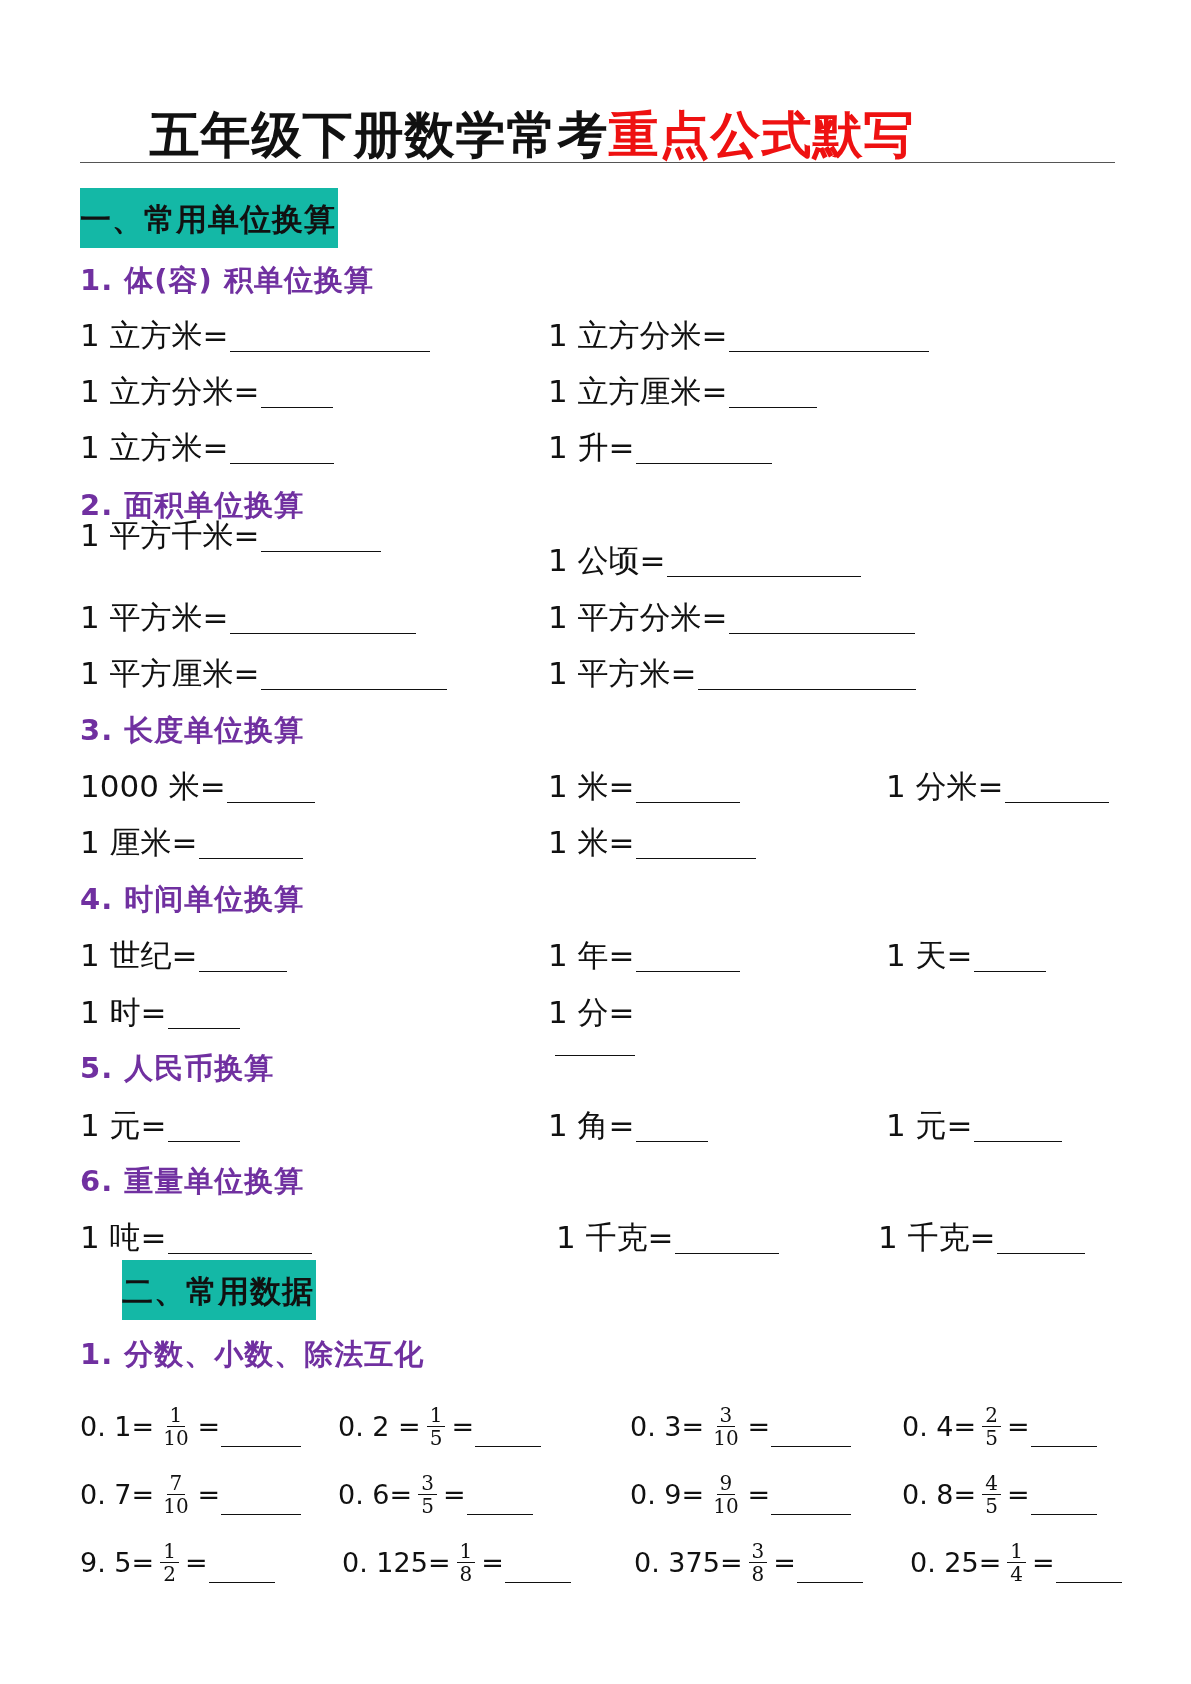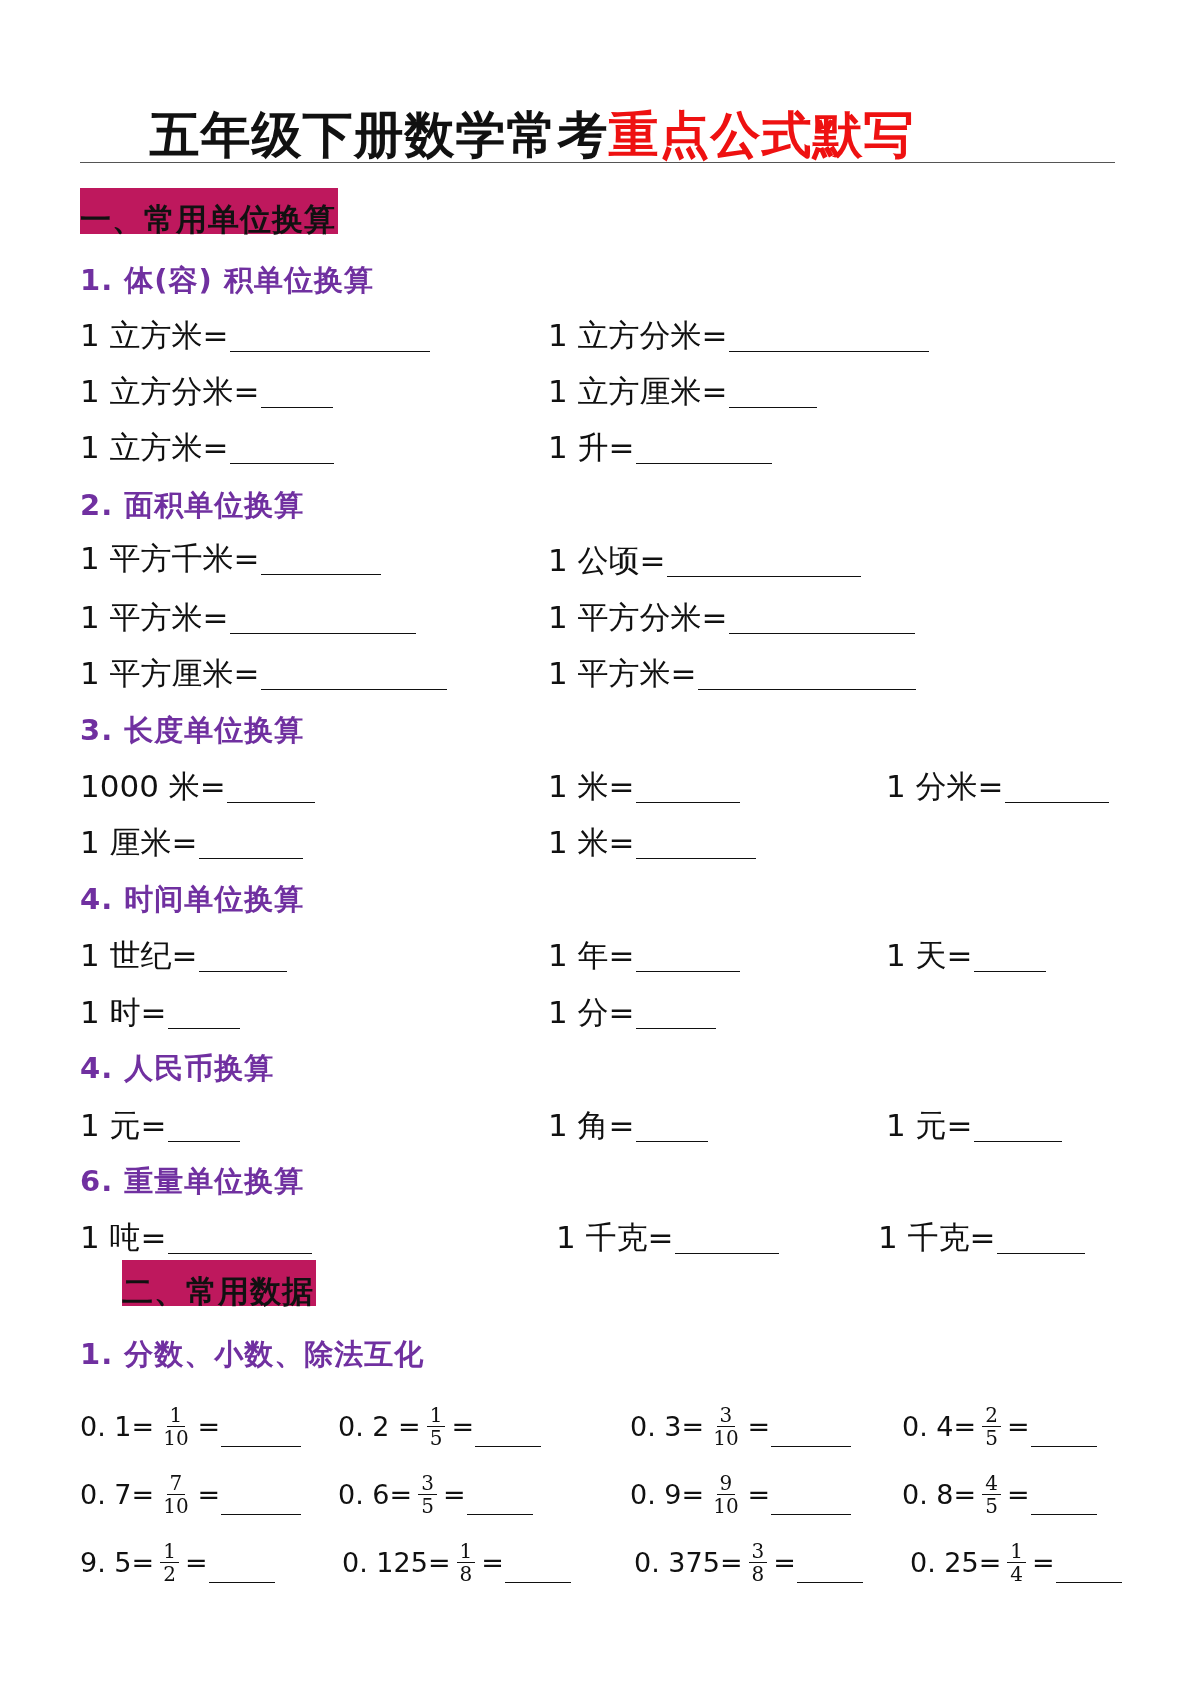--- a/index.html
+++ b/index.html
@@ -8,21 +8,21 @@
     font-family: "DejaVu Sans", "Liberation Sans", sans-serif; color: #111;
   }
   .page-title {
     position: absolute; left: 0; width: 1064px; top: 104px; text-align: center;
     font-size: 50px; font-weight: bold; letter-spacing: 1px; line-height: 62px;
     font-family: "DejaVu Sans", sans-serif;
   }
   .page-title .red { color: #ee1111; }
   .title-rule { position: absolute; left: 80px; top: 162px; width: 1035px; height: 1px; background: #555; }
   .banner {
-    position: absolute; left: 80px; background: #be185d; height: 46px;
+    position: absolute; left: 80px; background: #14b8a6; height: 60px;
     font-size: 31px; font-weight: bold; line-height: 62px; padding: 0 2px 0 0;
     color: #111; letter-spacing: 1px;
   }
   .subhead {
     position: absolute; left: 80px; font-size: 29px; font-weight: bold; color: #7030a0;
     line-height: 36px; letter-spacing: 1px;
   }
   .item {
     position: absolute; font-size: 31px; line-height: 34px; white-space: nowrap;
     display: flex; align-items: flex-end;
@@ -67,21 +67,21 @@
 <div class="item" style="left:80px;top:430px;">
     <span>1 立方米=</span>
     <span class="blank" style="width:104px"></span>
   </div>
 <div class="item" style="left:548px;top:430px;">
     <span>1 升=</span>
     <span class="blank" style="width:136px"></span>
   </div>
 
 <div class="subhead" style="top:487px;">2. 面积单位换算</div>
-<div class="item" style="left:80px;top:541px;">
+<div class="item" style="left:80px;top:518px;">
     <span>1 平方千米=</span>
     <span class="blank" style="width:120px"></span>
   </div>
 <div class="item" style="left:548px;top:543px;">
     <span>1 公顷=</span>
     <span class="blank" style="width:194px"></span>
   </div>
 <div class="item" style="left:80px;top:600px;">
     <span>1 平方米=</span>
     <span class="blank" style="width:186px"></span>
@@ -131,26 +131,26 @@
     <span class="blank" style="width:104px"></span>
   </div>
 <div class="item" style="left:886px;top:938px;">
     <span>1 天=</span>
     <span class="blank" style="width:72px"></span>
   </div>
 <div class="item" style="left:80px;top:995px;">
     <span>1 时=</span>
     <span class="blank" style="width:72px"></span>
   </div>
-<div class="item" style="left:548px;top:995px;">
+<div class="item" style="left:548px;top:995px;flex-direction:column;">
     <span>1 分=</span>
     <span class="blank" style="width:80px"></span>
   </div>
 
-<div class="subhead" style="top:1050px;">4. 人民币换算</div>
+<div class="subhead" style="top:1050px;">5. 人民币换算</div>
 <div class="item" style="left:80px;top:1108px;">
     <span>1 元=</span>
     <span class="blank" style="width:72px"></span>
   </div>
 <div class="item" style="left:548px;top:1108px;">
     <span>1 角=</span>
     <span class="blank" style="width:72px"></span>
   </div>
 <div class="item" style="left:886px;top:1108px;">
     <span>1 元=</span>

